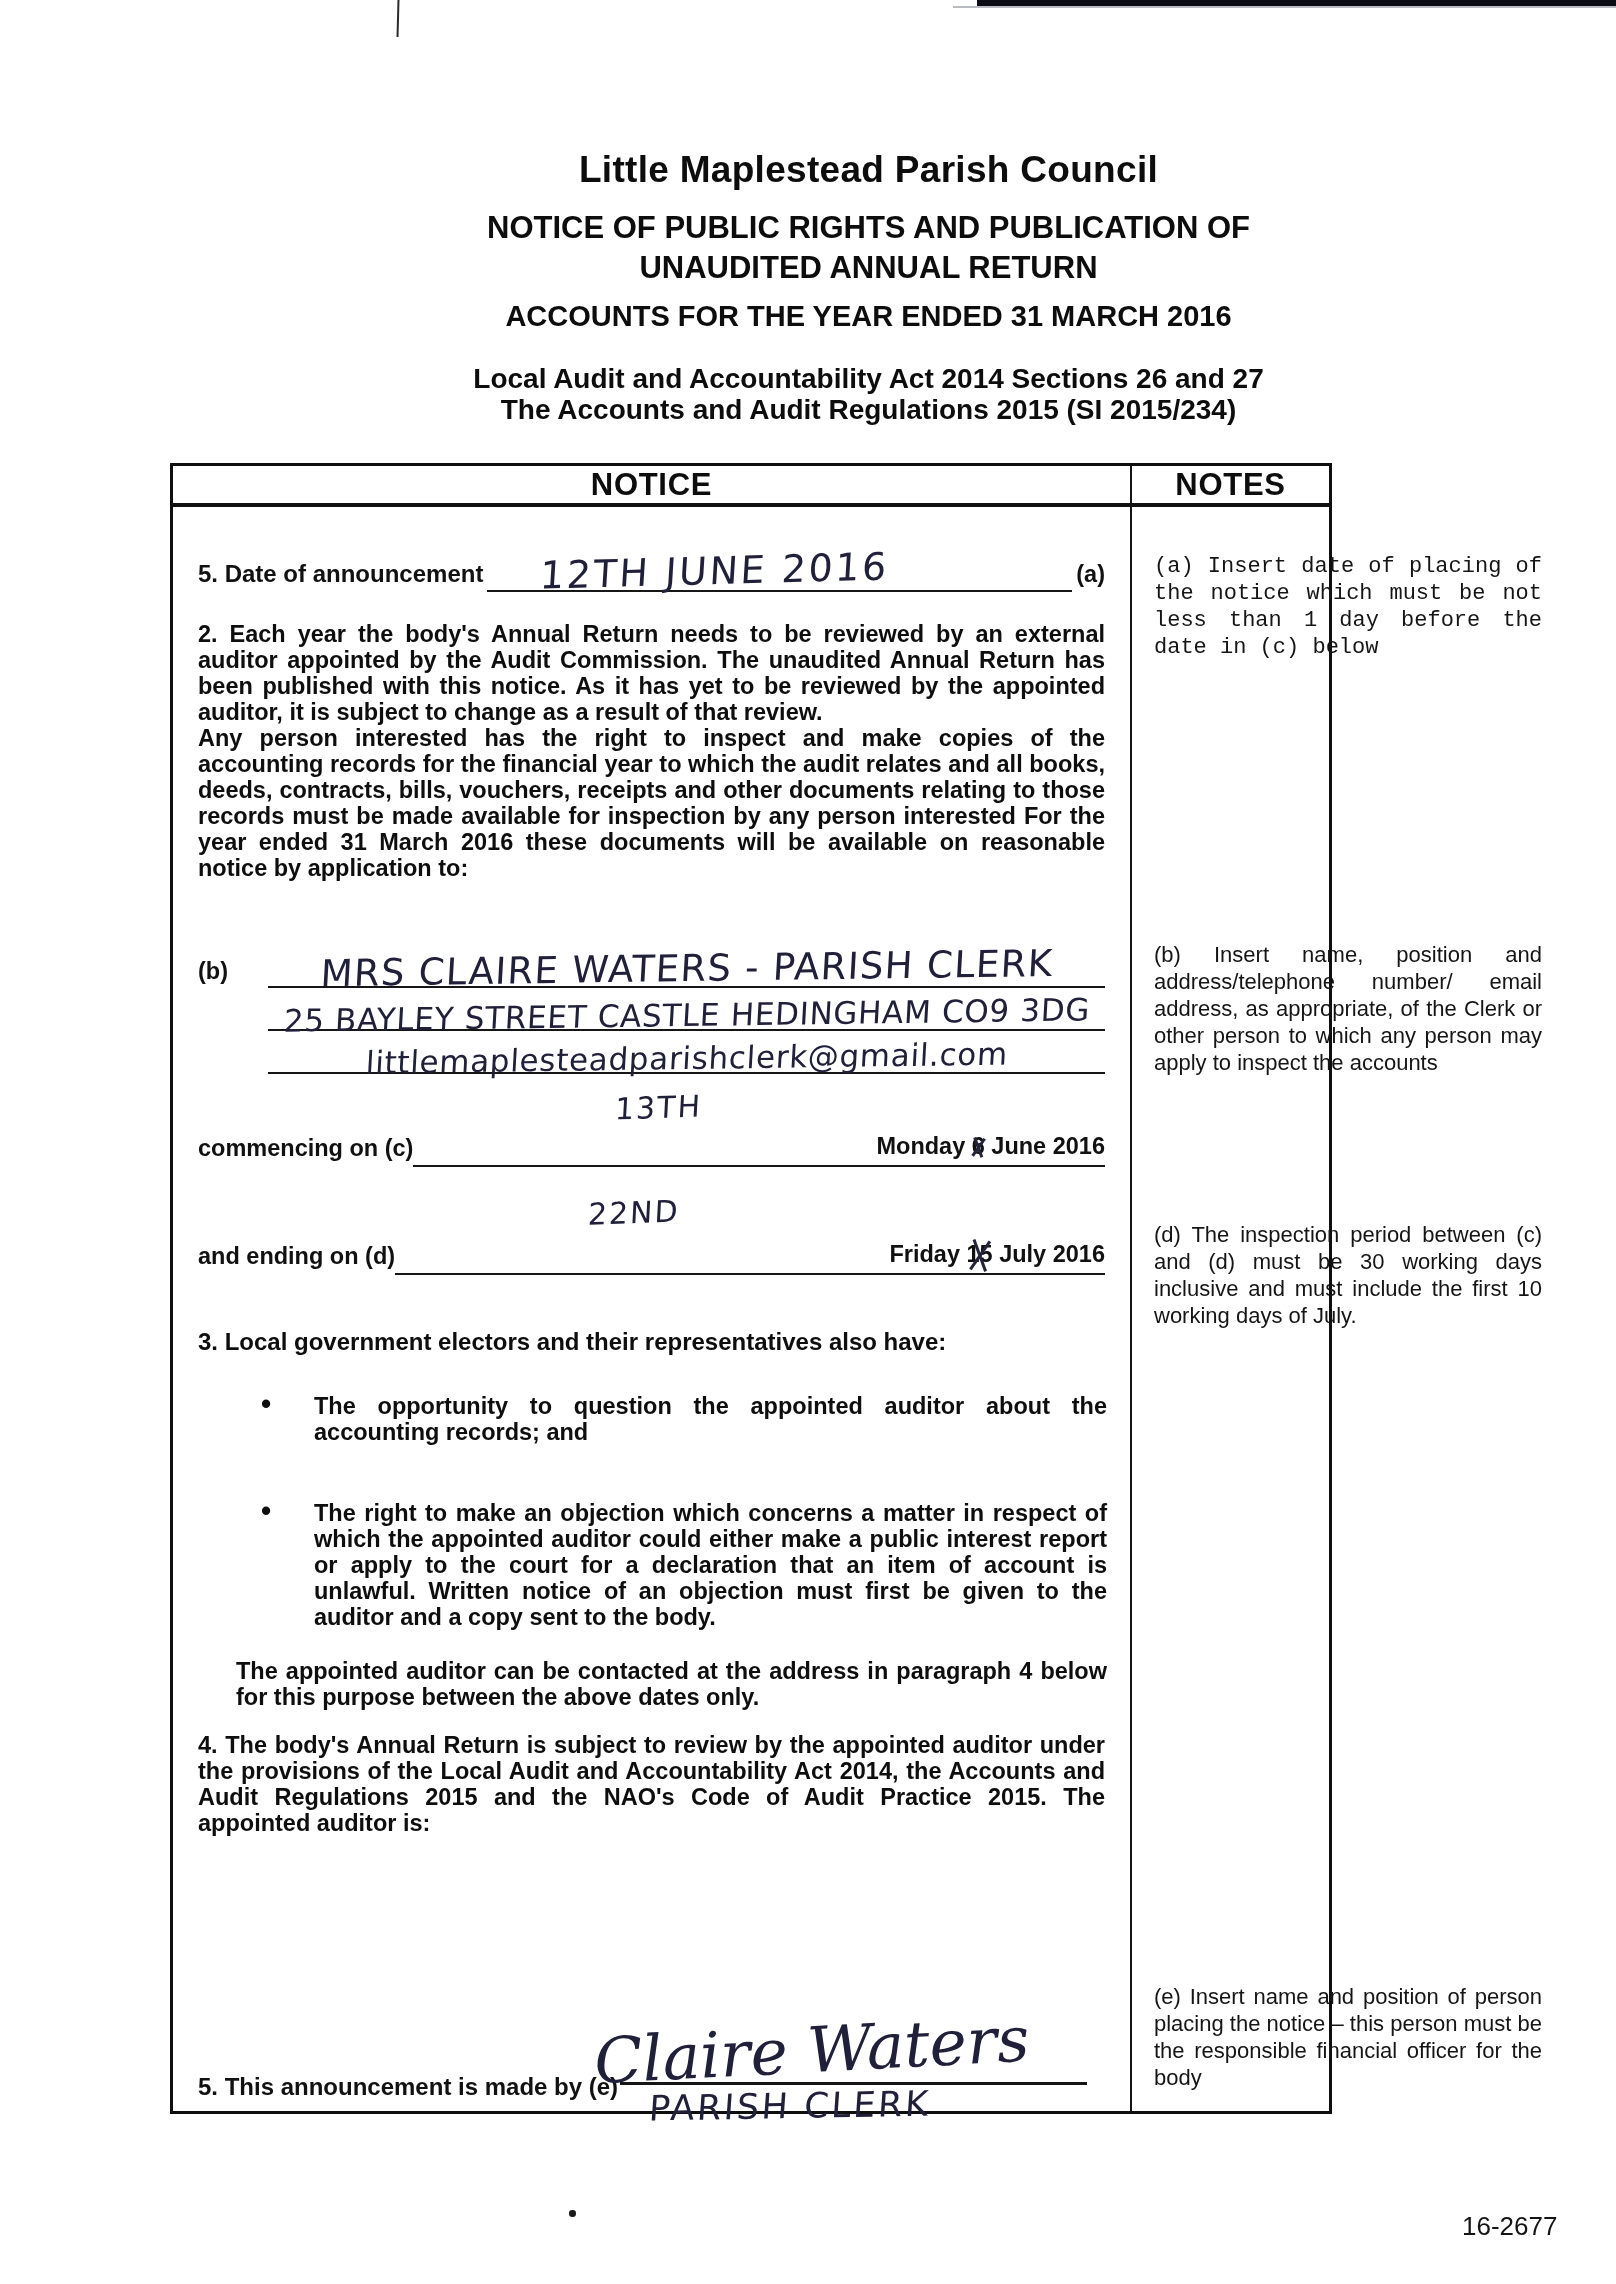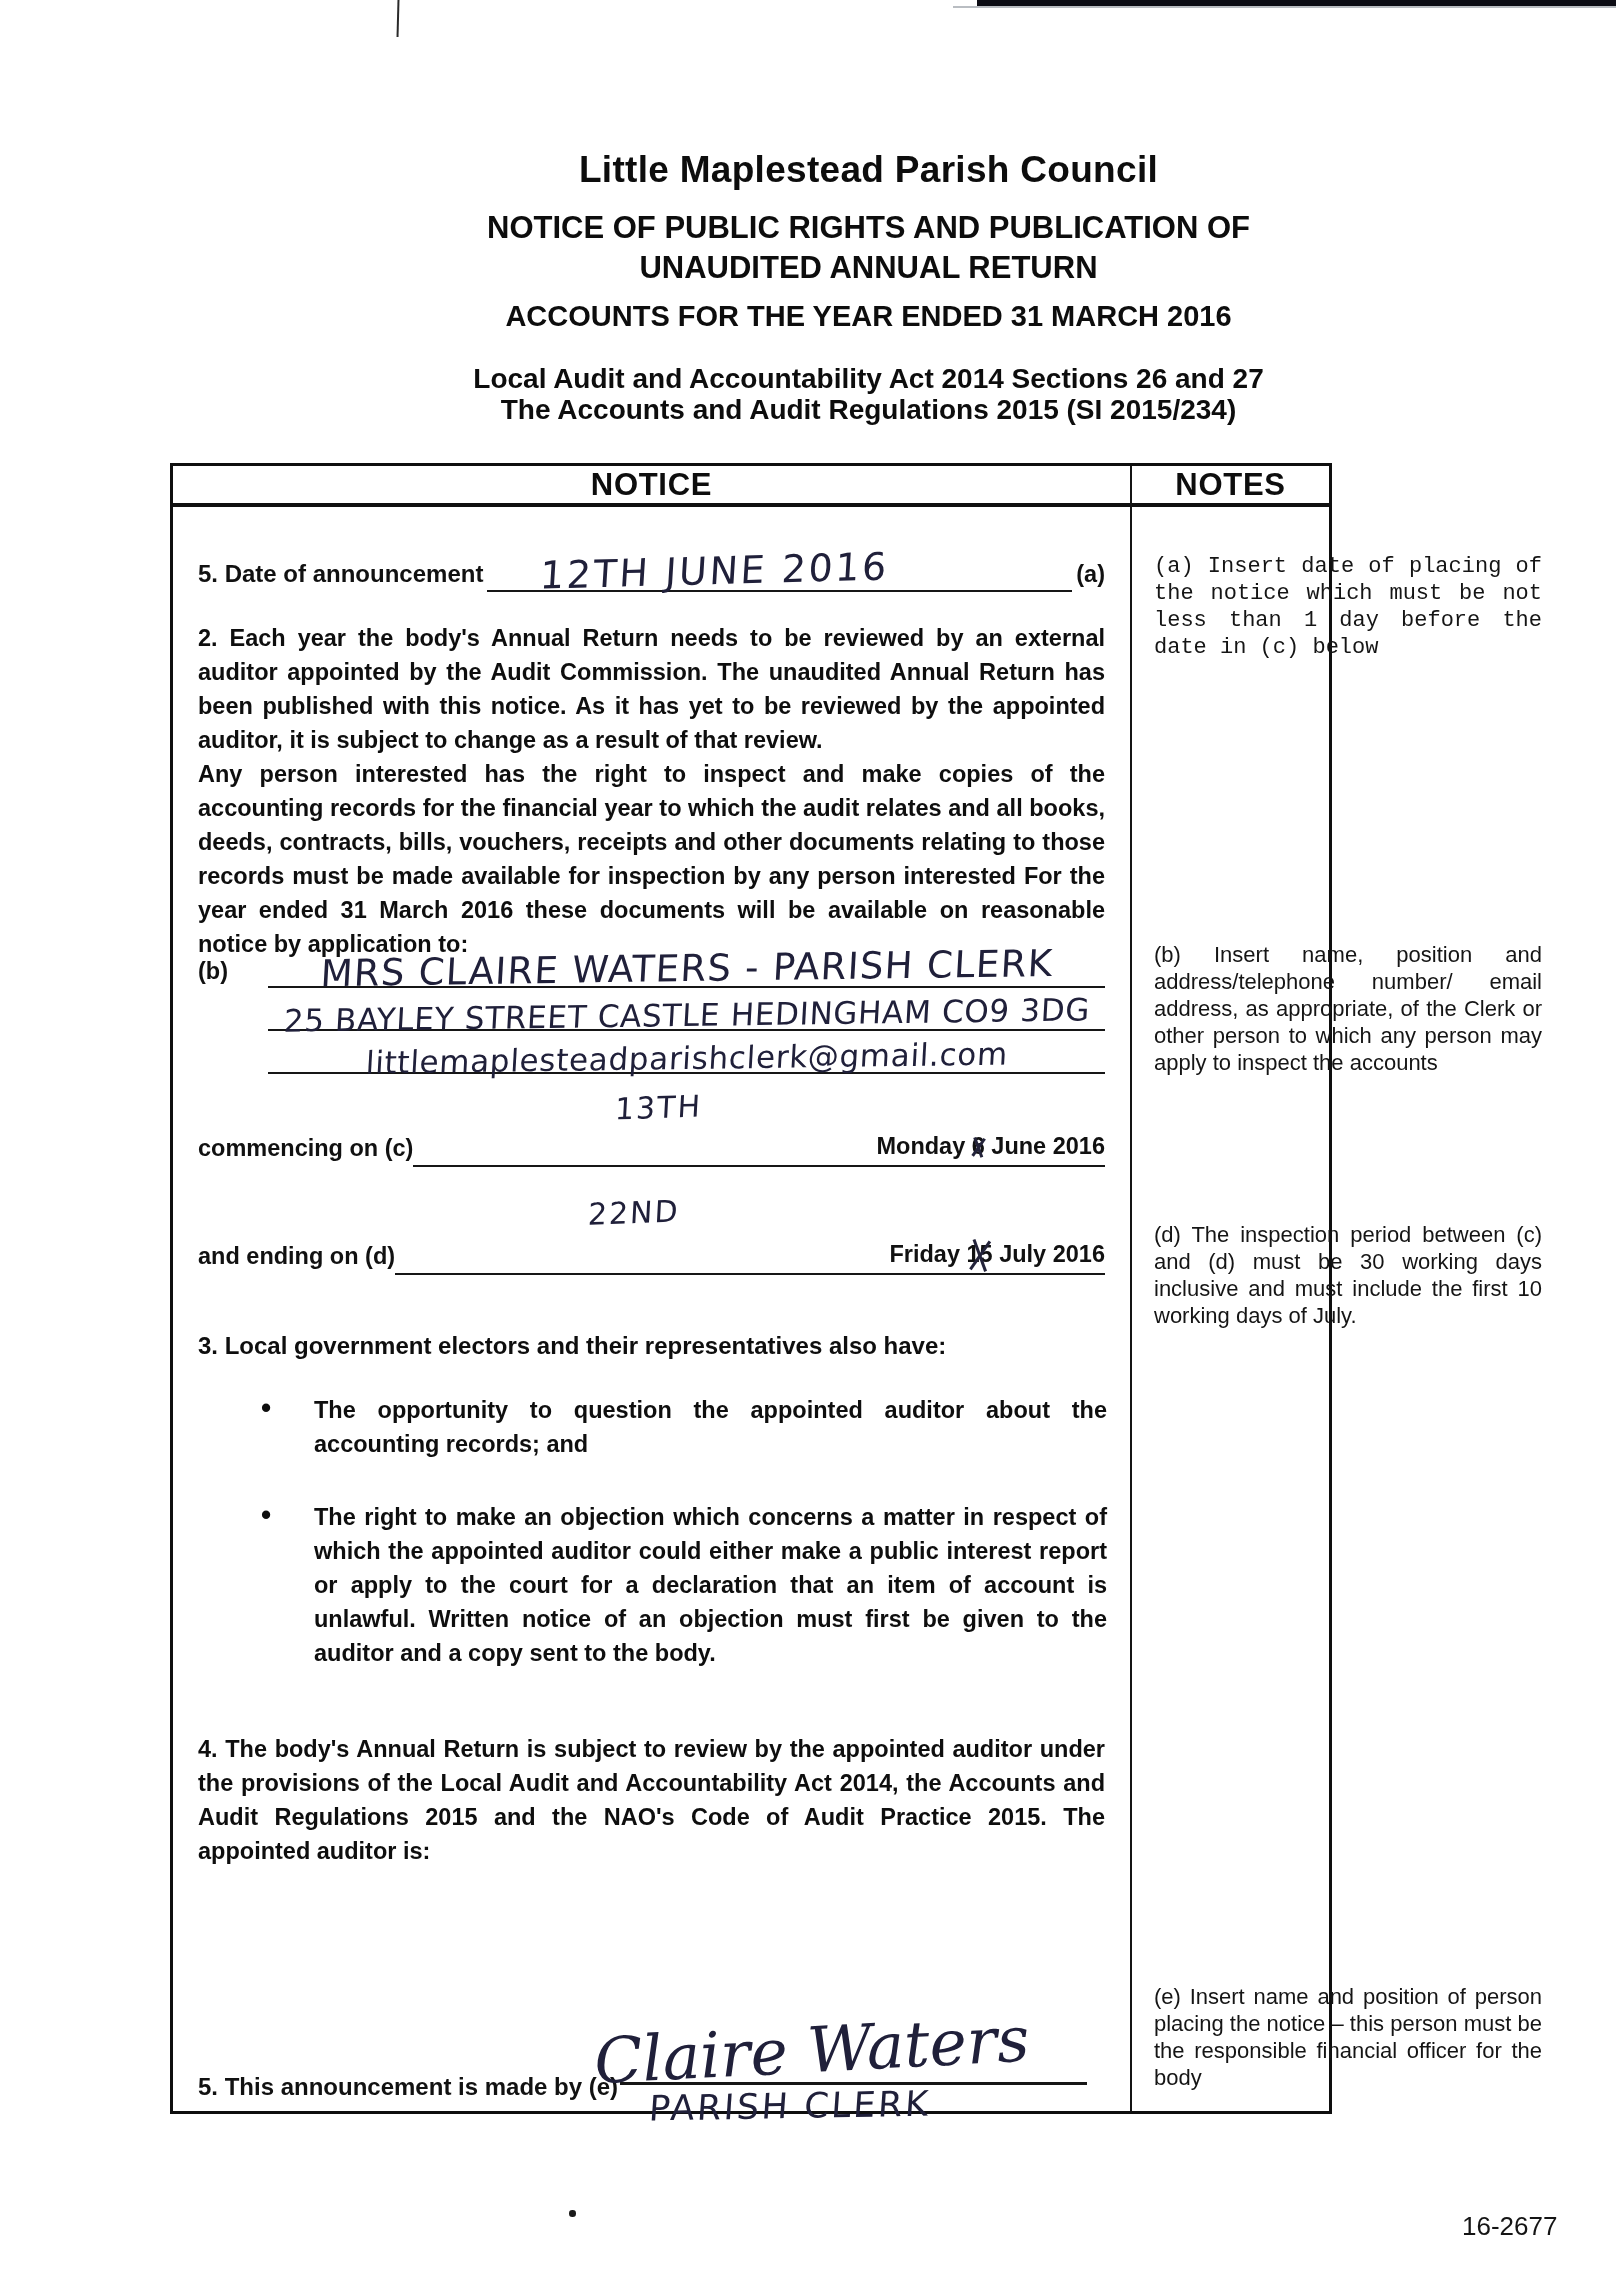--- a/index.html
+++ b/index.html
@@ -27,21 +27,21 @@
   .tbl{position:absolute;left:170px;top:463px;width:1162px;height:1651px;
        border:3.3px solid #0e0e0e;box-sizing:border-box;background:#fff;}
   .th{position:absolute;top:0;height:37px;line-height:37px;text-align:center;
       font-weight:bold;font-size:31px;letter-spacing:0.7px;color:#0d0d0d;}
   .th-notice{left:0;width:957px;}
   .th-notes{left:959px;right:0;}
   .head-rule{position:absolute;left:0;right:0;top:37px;height:3.9px;background:#101010;}
   .col-divider{position:absolute;left:957px;top:0;bottom:0;width:2px;background:#141414;}
 
   
-  .ntext{font-size:23.5px;font-weight:bold;line-height:34px;color:#0e0e0e;}
+  .ntext{font-size:23.5px;font-weight:bold;line-height:26px;color:#0e0e0e;}
   .just{text-align:justify;}
 
   .row-s1{position:absolute;left:25px;width:907px;top:84px;height:42px;
           display:flex;align-items:flex-end;}
   .row-s1 .lbl{font-size:24px;font-weight:bold;white-space:nowrap;padding-bottom:3.9px;}
   .fill{flex:1;border-bottom:2.6px solid #161616;position:relative;height:100%;margin:0 3.9px;}
   .ref{font-size:23.5px;font-weight:bold;padding-bottom:3.9px;}
 
   .hand{font-family:"DejaVu Sans",sans-serif;color:#20203a;white-space:nowrap;}
   .hand-s1{position:absolute;left:9%;bottom:-2.6px;font-size:38px;letter-spacing:2.6px;
@@ -167,20 +167,21 @@
       <span class="hand hand-over hand-22">22ND</span>
       <span class="clbl">and ending on (d)</span>
       <span class="cfill">
         <span class="printed"><span>Friday</span><span class="struck">15</span><span>July 2016</span></span>
       </span>
     </div>
 
     <div class="s3-head ntext">3. Local government electors and their representatives also have:</div>
     <div class="bullet bullet1 ntext just">The opportunity to question the appointed auditor about the accounting records; and</div>
     <div class="bullet bullet2 ntext just">The right to make an objection which concerns a matter in respect of which the appointed auditor could either make a public interest report or apply to the court for a declaration that an item of account is unlawful. Written notice of an objection must first be given to the auditor and a copy sent to the body.</div>
+    <div class="s3-foot ntext just">The appointed auditor can be contacted at the address in paragraph 4 below for this purpose between the above dates only.</div>
 
     <div class="s4 ntext just">4. The body's Annual Return is subject to review by the appointed auditor under the provisions of the Local Audit and Accountability Act 2014, the Accounts and Audit Regulations 2015 and the NAO's Code of Audit Practice 2015.  The appointed auditor is:</div>
 
     <div class="s5-lbl">5. This announcement is made by (e)</div>
     <div class="sig-line"></div>
     <div class="hand-sig">Claire Waters</div>
     <div class="hand hand-role">PARISH CLERK</div>
 
     <div class="note note-a">(a) Insert date of placing of the notice which must be not less than 1 day before the date in (c) below</div>
     <div class="note note-b">(b) Insert name, position and address/telephone number/ email address, as appropriate, of the Clerk or other person to which any person may apply to inspect the accounts</div>

